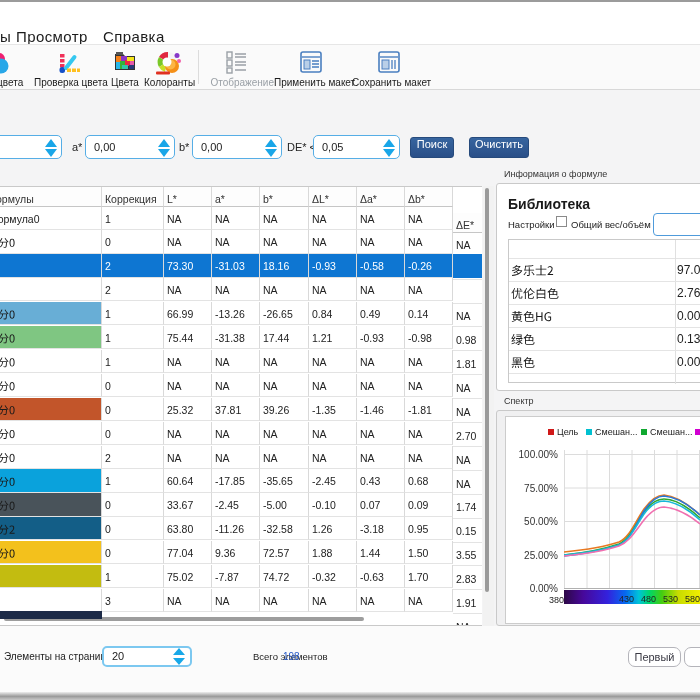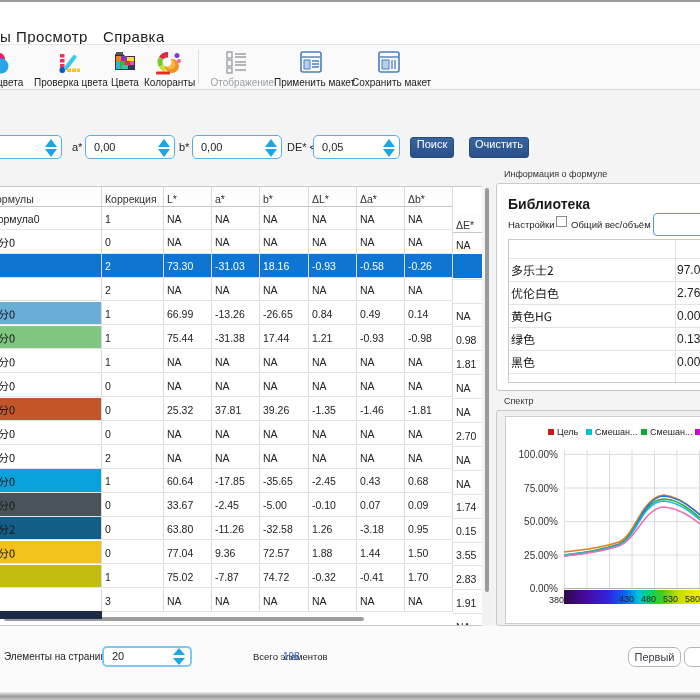--- a/index.html
+++ b/index.html
@@ -391,21 +391,21 @@
       <div class="cell c7">1.50</div>
       <div class="cell c8">2.83</div>
     </div>
     <div class="trow" style="top: 378px;">
       <div class="cell c0" style="background:#c3bc10;"></div>
       <div class="cell c1">1</div>
       <div class="cell c2">75.02</div>
       <div class="cell c3">-7.87</div>
       <div class="cell c4">74.72</div>
       <div class="cell c5">-0.32</div>
-      <div class="cell c6">-0.41</div>
+      <div class="cell c6">-0.63</div>
       <div class="cell c7">1.70</div>
       <div class="cell c8">1.91</div>
     </div>
     <div class="trow" style="top: 401.9px;">
       <div class="cell c0" style=""></div>
       <div class="cell c1">3</div>
       <div class="cell c2">NA</div>
       <div class="cell c3">NA</div>
       <div class="cell c4">NA</div>
       <div class="cell c5">NA</div>

